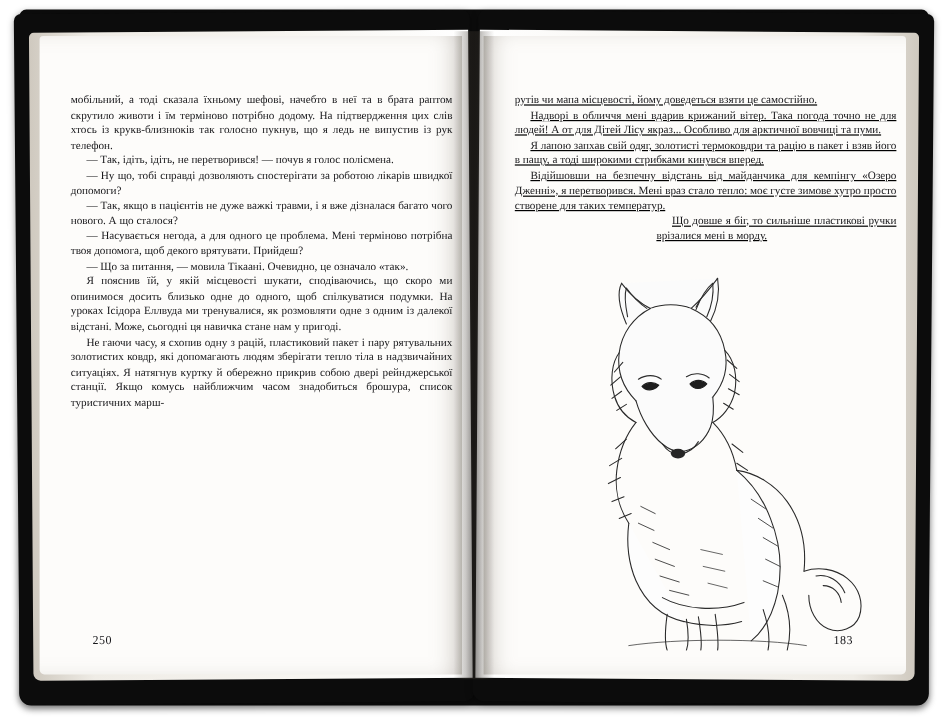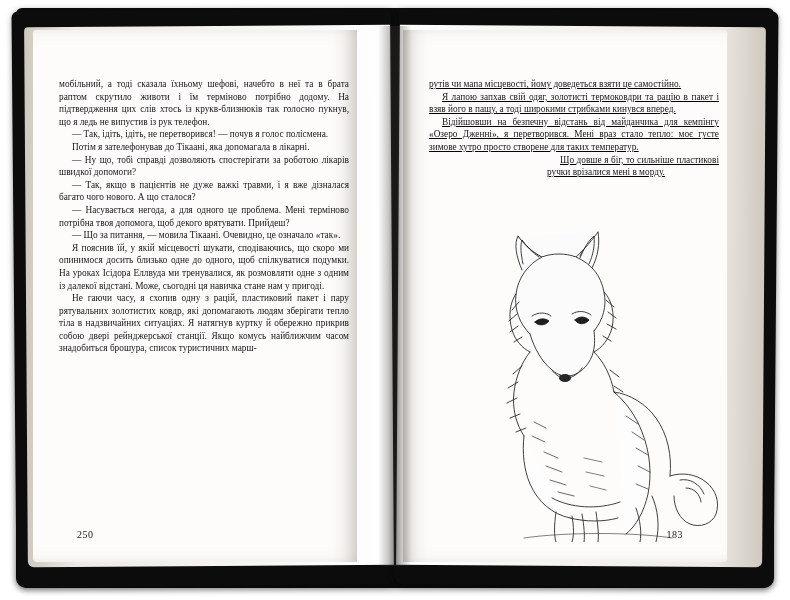--- a/index.html
+++ b/index.html
@@ -68,21 +68,21 @@
     height: 540px;
     border-radius: 0 4px 6px 0;
     background: linear-gradient(to left, #cfc9bf 0%, #efece6 14%, #f7f5f1 60%, #ffffff 100%);
     transform: rotate(0.4deg);
   }
 
   
   .page {
     position: absolute;
     top: 30px;
-    width: 324px;
+    width: 352px;
     height: 532px;
     background: #fdfcfa;
     box-sizing: border-box;
     padding: 48px 8px 30px 26px;
   }
   .page-left {
     left: 33px;
     border-radius: 3px 0 0 4px;
     box-shadow: inset -14px 0 22px -12px rgba(120,112,100,0.55);
   }
@@ -154,36 +154,36 @@
   <div class="cover-backdrop tilt-left"></div>
   <div class="cover-backdrop tilt-right"></div>
 
   <div class="page-block block-left"></div>
   <div class="page-block block-right"></div>
 
   <div class="page page-left">
     <div class="col">
       <p class="noindent">мобільний, а тоді сказала їхньому шефові, начебто в неї та в брата раптом скрутило животи і їм терміново потрібно додому. На підтвердження цих слів хтось із крукв-близнюків так голосно пукнув, що я ледь не випустив із рук телефон.</p>
       <p>— Так, ідіть, ідіть, не перетворився! — почув я голос полісмена.</p>
-      <p>Потім я зателефонував до Тікаані, яка допомагала в лікарні.</p>
       <p>— Ну що, тобі справді дозволяють спостерігати за роботою лікарів швидкої допомоги?</p>
       <p>— Так, якщо в пацієнтів не дуже важкі травми, і я вже дізналася багато чого нового. А що сталося?</p>
       <p>— Насувається негода, а для одного це проблема. Мені терміново потрібна твоя допомога, щоб декого врятувати. Прийдеш?</p>
       <p>— Що за питання, — мовила Тікаані. Очевидно, це означало «так».</p>
       <p>Я пояснив їй, у якій місцевості шукати, сподіваючись, що скоро ми опинимося досить близько одне до одного, щоб спілкуватися подумки. На уроках Ісідора Еллвуда ми тренувалися, як розмовляти одне з одним із далекої відстані. Може, сьогодні ця навичка стане нам у пригоді.</p>
       <p>Не гаючи часу, я схопив одну з рацій, пластиковий пакет і пару рятувальних золотистих ковдр, які допомагають людям зберігати тепло тіла в надзвичайних ситуаціях. Я натягнув куртку й обережно прикрив собою двері рейнджерської станції. Якщо комусь найближчим часом знадобиться брошура, список туристичних марш-</p>
     </div>
     <div class="page-num left">250</div>
   </div>
 
   <div class="page page-right">
     <div class="col">
 
       <div style="float:left;width:0;height:186px;"></div>
       <p class="noindent">рутів чи мапа місцевості, йому доведеться взяти це самостійно.</p>
+      <p>Надворі в обличчя мені вдарив крижаний вітер. Така погода точно не для людей! А от для Дітей Лісу якраз... Особливо для арктичної вовчиці та пуми.</p>
       <p>Я лапою запхав свій одяг, золотисті термоковдри та рацію в пакет і взяв його в пащу, а тоді широкими стрибками кинувся вперед.</p>
       <p>Відійшовши на безпечну відстань від майданчика для кемпінгу «Озеро Дженні», я перетворився. Мені враз стало тепло: моє густе зимове хутро просто створене для таких температур.</p>
       <div style="float:left;width:118px;height:34px;"></div>
       <p>Що довше я біг, то сильніше пластикові ручки врізалися мені в морду.</p>
     </div>
     <div class="page-num right">183</div>
   </div>
 
   <div class="illus-wrap">
     <svg width="350" height="316" viewBox="0 0 350 316" xmlns="http://www.w3.org/2000/svg">

